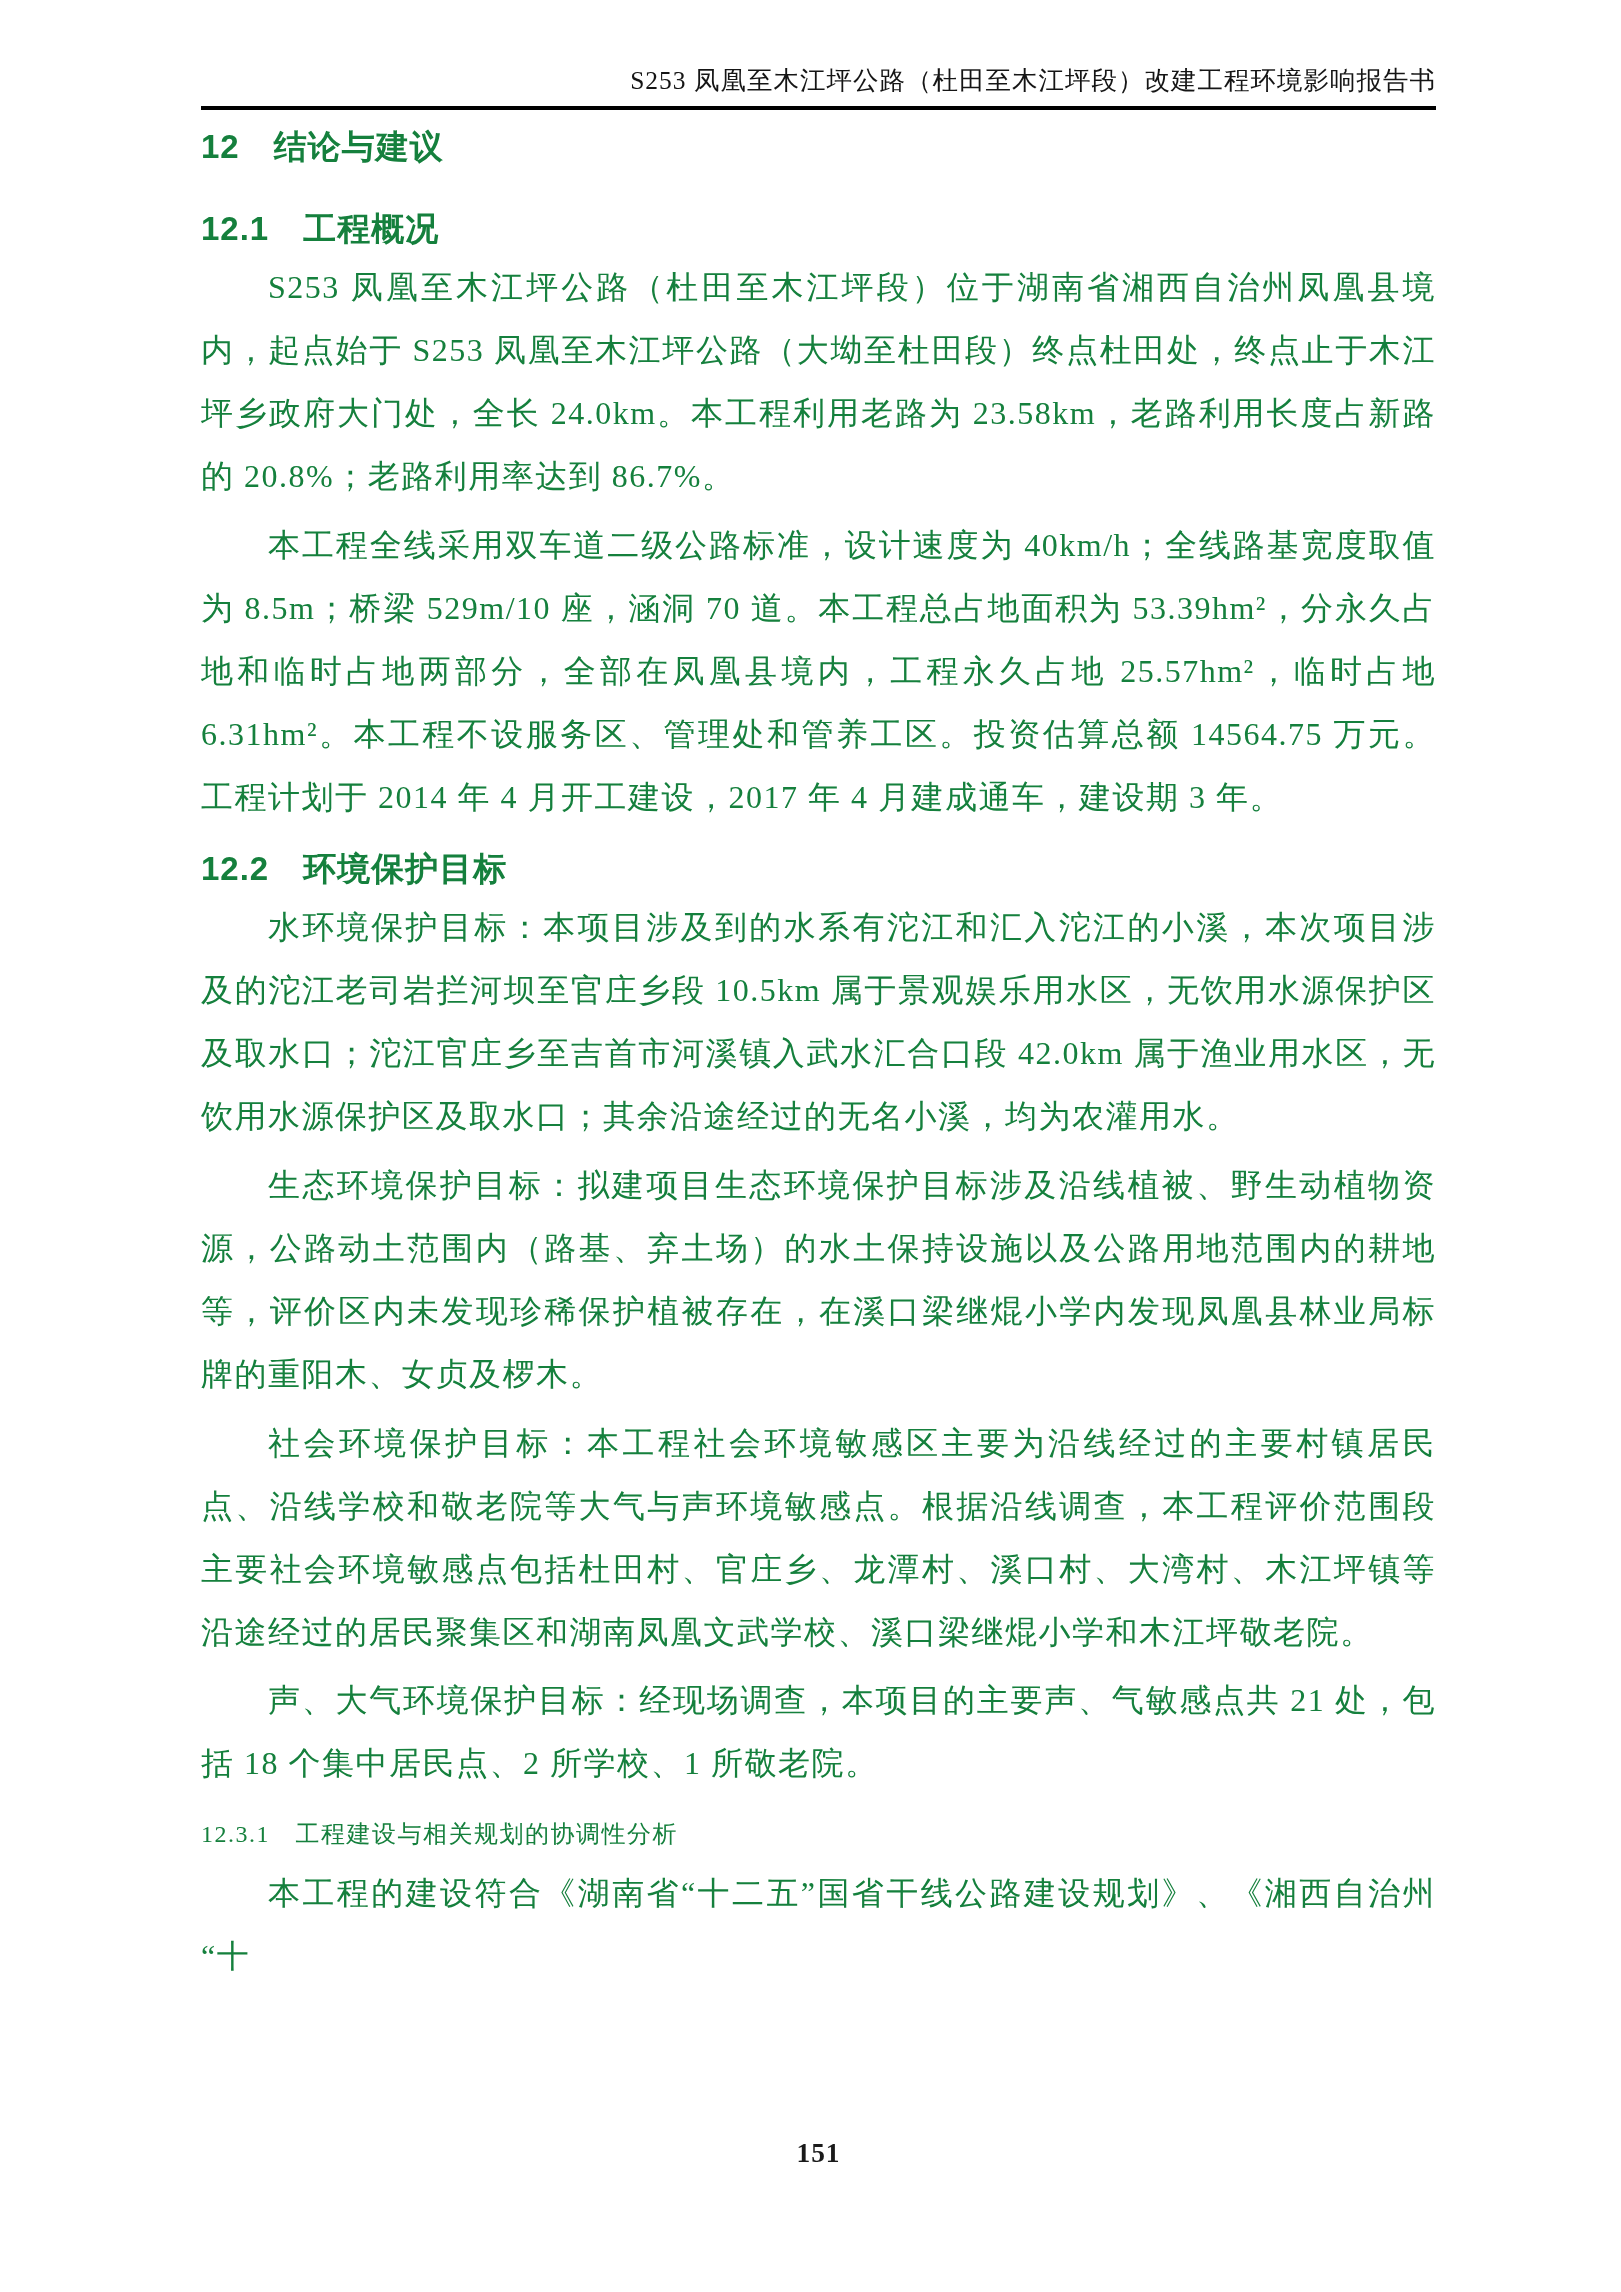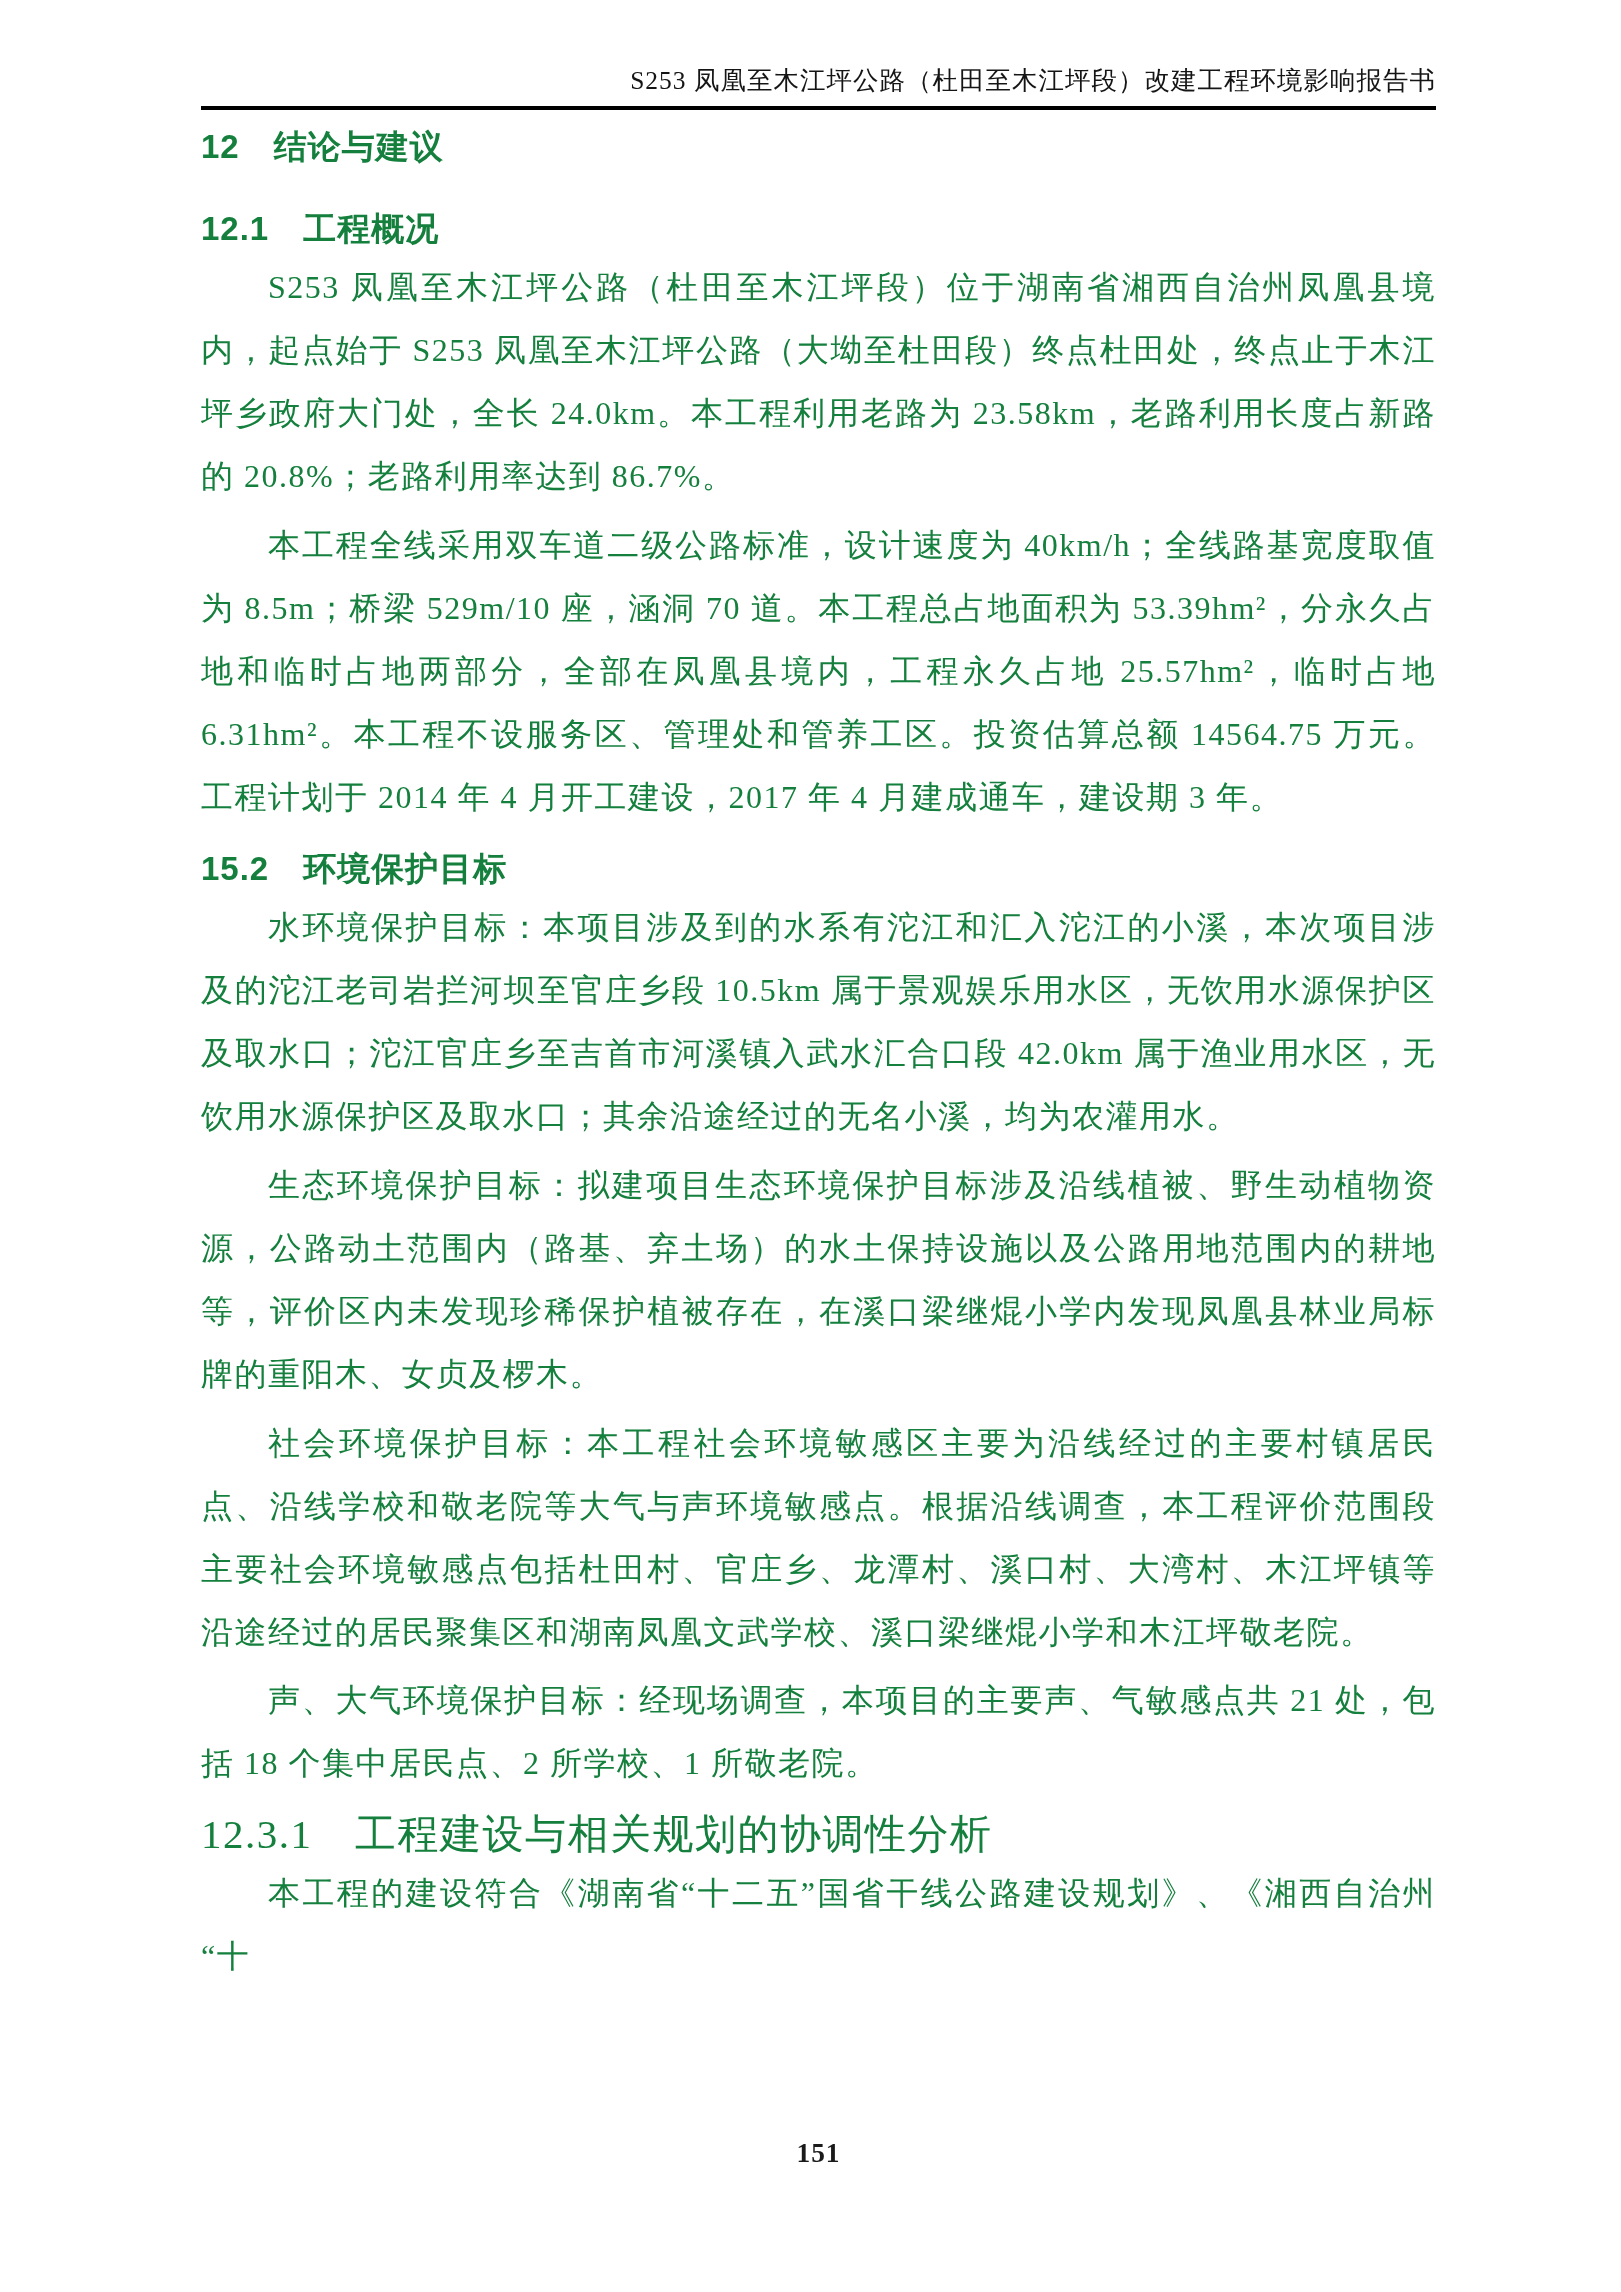--- a/index.html
+++ b/index.html
@@ -53,21 +53,21 @@
   .h1-main   {margin-top:15.7px;}
   .h2-121    {margin-top:39px;}
   .p-ov1     {margin-top:15.7px;}
   .p-ov2     {margin-top:5.9px;}
   .h2-122    {margin-top:17.6px;}
   .p-water   {margin-top:7.8px;}
   .h2-123    {margin-top:13.7px;}
   .h3-1231{
     font-family:"Liberation Serif","DejaVu Serif",serif;
     font-weight:normal;
-    font-size:41px;
+    font-size:24px;
     line-height:43px;
     letter-spacing:1.5px;
     text-align:left;
     margin:17.6px 0 0 0;
   }
   .p-plan    {margin-top:13.7px;}
 
   
   .page-footer{
     position:absolute;
@@ -96,21 +96,21 @@
 
   <main class="content">
     <h1 class="heading h1-main">12　结论与建议</h1>
 
     <h2 class="heading h2-121">12.1　工程概况</h2>
 
     <p class="p-ov1">S253 凤凰至木江坪公路（杜田至木江坪段）位于湖南省湘西自治州凤凰县境内，起点始于 S253 凤凰至木江坪公路（大坳至杜田段）终点杜田处，终点止于木江坪乡政府大门处，全长 24.0km。本工程利用老路为 23.58km，老路利用长度占新路的 20.8%；老路利用率达到 86.7%。</p>
 
     <p class="p-ov2">本工程全线采用双车道二级公路标准，设计速度为 40km/h；全线路基宽度取值为 8.5m；桥梁 529m/10 座，涵洞 70 道。本工程总占地面积为 53.39hm²，分永久占地和临时占地两部分，全部在凤凰县境内，工程永久占地 25.57hm²，临时占地 6.31hm²。本工程不设服务区、管理处和管养工区。投资估算总额 14564.75 万元。工程计划于 2014 年 4 月开工建设，2017 年 4 月建成通车，建设期 3 年。</p>
 
-    <h2 class="heading h2-122">15.2　环境保护目标</h2>
+    <h2 class="heading h2-122">12.2　环境保护目标</h2>
 
     <p class="p-water">水环境保护目标：本项目涉及到的水系有沱江和汇入沱江的小溪，本次项目涉及的沱江老司岩拦河坝至官庄乡段 10.5km 属于景观娱乐用水区，无饮用水源保护区及取水口；沱江官庄乡至吉首市河溪镇入武水汇合口段 42.0km 属于渔业用水区，无饮用水源保护区及取水口；其余沿途经过的无名小溪，均为农灌用水。</p>
 
     <p>生态环境保护目标：拟建项目生态环境保护目标涉及沿线植被、野生动植物资源，公路动土范围内（路基、弃土场）的水土保持设施以及公路用地范围内的耕地等，评价区内未发现珍稀保护植被存在，在溪口梁继焜小学内发现凤凰县林业局标牌的重阳木、女贞及椤木。</p>
 
     <p>社会环境保护目标：本工程社会环境敏感区主要为沿线经过的主要村镇居民点、沿线学校和敬老院等大气与声环境敏感点。根据沿线调查，本工程评价范围段主要社会环境敏感点包括杜田村、官庄乡、龙潭村、溪口村、大湾村、木江坪镇等沿途经过的居民聚集区和湖南凤凰文武学校、溪口梁继焜小学和木江坪敬老院。</p>
 
     <p>声、大气环境保护目标：经现场调查，本项目的主要声、气敏感点共 21 处，包括 18 个集中居民点、2 所学校、1 所敬老院。</p>
 
 

